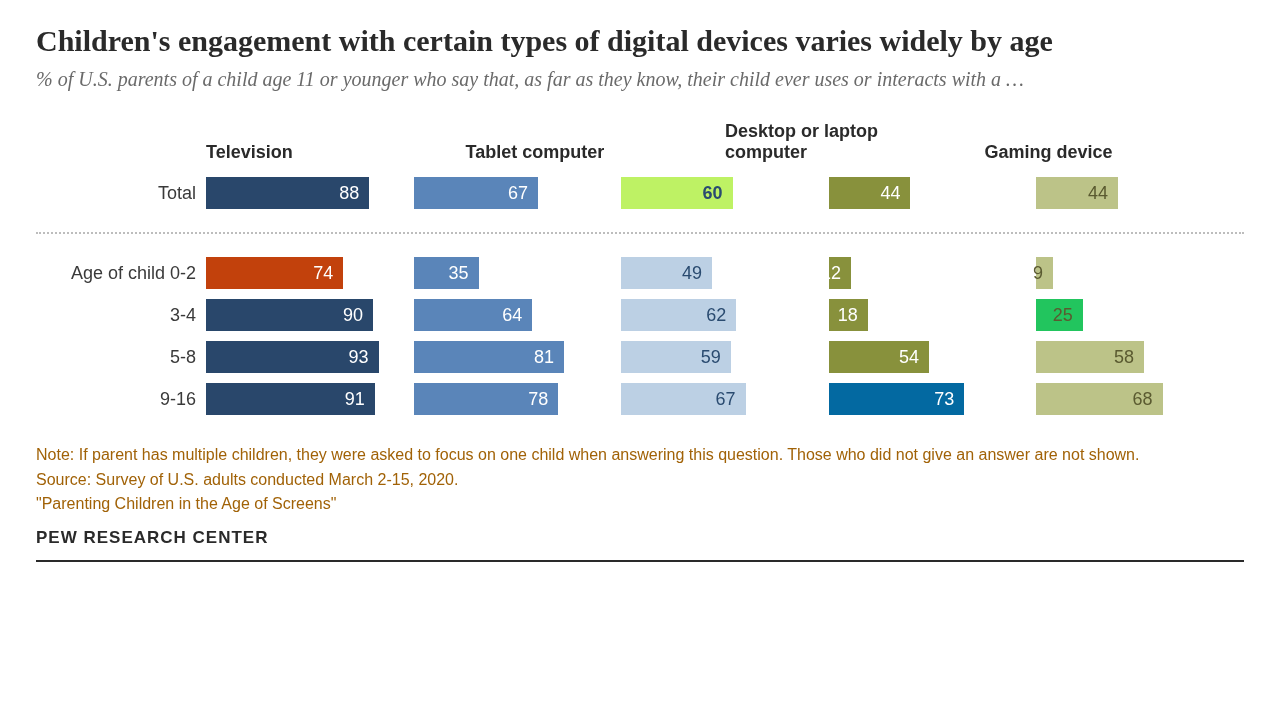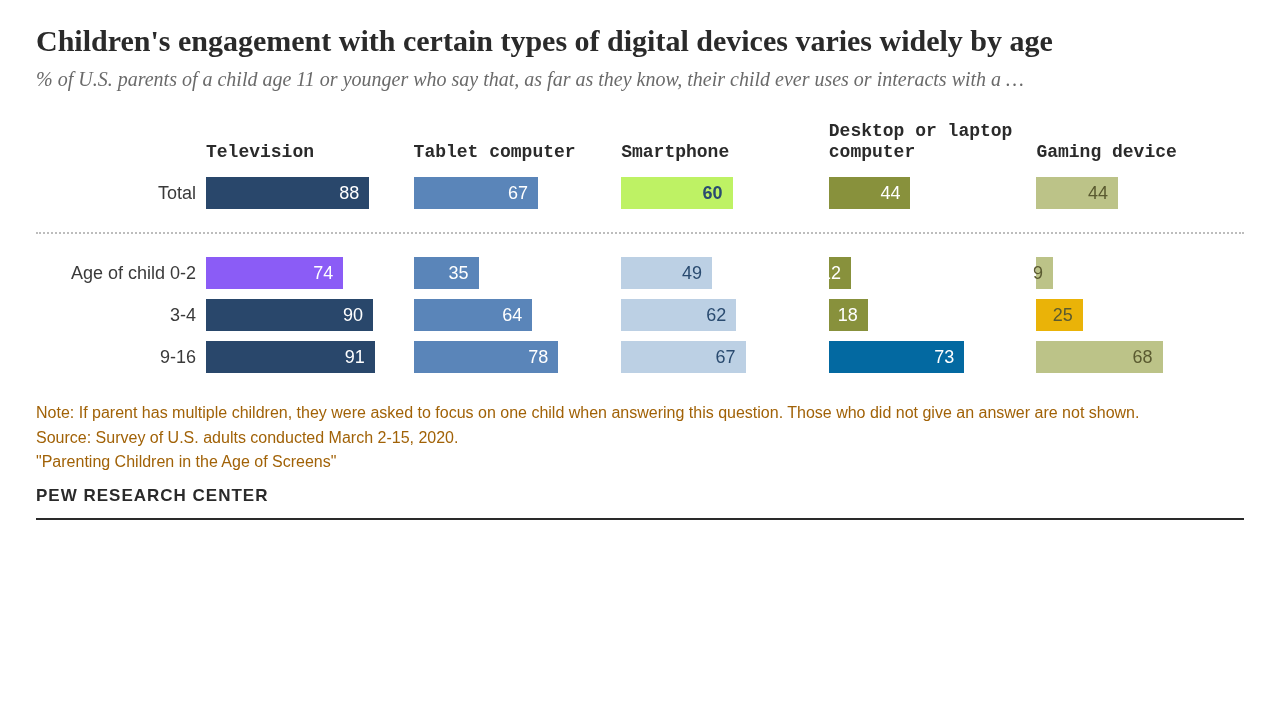--- a/index.html
+++ b/index.html
@@ -38,21 +38,21 @@
     padding-right: 10px;
     font-family: Arial, Helvetica, sans-serif;
     font-size: 18px;
     color: #3a3a3a;
   }
   .col {
     flex: 1;
     padding-right: 22px;
   }
   .col-header {
-    font-family: Liberation Mono, monospace;
+    font-family: Liberation Sans, sans-serif;
     font-weight: bold;
     font-size: 18px;
     color: #2a2a2a;
     line-height: 1.15;
   }
   .data-row {
     display: flex;
     align-items: center;
     height: 42px;
   }
@@ -112,23 +112,20 @@
 
   <div class="headers">
     <div class="row-label-col"></div>
     <div class="col">
         <div class="col-header">Television</div>
       </div>
     <div class="col">
         <div class="col-header">Tablet computer</div>
       </div>
     <div class="col">
-        <div class="col-header">Smartphone</div>
-      </div>
-    <div class="col">
         <div class="col-header">Desktop or laptop computer</div>
       </div>
     <div class="col">
         <div class="col-header">Gaming device</div>
       </div>
   </div>
 
   <div id="rows-total">
       <div class="data-row">
         <div class="row-label-col">Total</div>
@@ -158,21 +155,21 @@
           </div>
         </div>
       </div>
     </div>
   <div class="divider"></div>
   <div id="rows-age">
       <div class="data-row">
         <div class="row-label-col">Age of child 0-2</div>
         <div class="col">
           <div class="bar-wrap">
-            <div class="bar light-text" style="background: #8b5cf6; width: 74%;">74</div>
+            <div class="bar light-text" style="background: #c2410c; width: 74%;">74</div>
           </div>
         </div>
         <div class="col">
           <div class="bar-wrap">
             <div class="bar light-text" style="background: rgb(90, 133, 185); width: 35%;">35</div>
           </div>
         </div>
         <div class="col">
           <div class="bar-wrap">
             <div class="bar dark-blue-text" style="background: rgb(188, 208, 228); width: 49%;">49</div>
@@ -206,21 +203,49 @@
             <div class="bar dark-blue-text" style="background: rgb(188, 208, 228); width: 62%;">62</div>
           </div>
         </div>
         <div class="col">
           <div class="bar-wrap">
             <div class="bar light-text" style="background: rgb(136, 145, 60); width: 21%;">18</div>
           </div>
         </div>
         <div class="col">
           <div class="bar-wrap">
-            <div class="bar dark-text" style="background: #eab308; width: 25%;">25</div>
+            <div class="bar dark-text" style="background: #22c55e; width: 25%;">25</div>
+          </div>
+        </div>
+      </div>
+      <div class="data-row">
+        <div class="row-label-col">5-8</div>
+        <div class="col">
+          <div class="bar-wrap">
+            <div class="bar light-text" style="background: rgb(41, 71, 107); width: 93%;">93</div>
+          </div>
+        </div>
+        <div class="col">
+          <div class="bar-wrap">
+            <div class="bar light-text" style="background: rgb(90, 133, 185); width: 81%;">81</div>
+          </div>
+        </div>
+        <div class="col">
+          <div class="bar-wrap">
+            <div class="bar dark-blue-text" style="background: rgb(188, 208, 228); width: 59%;">59</div>
+          </div>
+        </div>
+        <div class="col">
+          <div class="bar-wrap">
+            <div class="bar light-text" style="background: rgb(136, 145, 60); width: 54%;">54</div>
+          </div>
+        </div>
+        <div class="col">
+          <div class="bar-wrap">
+            <div class="bar dark-text" style="background: rgb(188, 195, 136); width: 58%;">58</div>
           </div>
         </div>
       </div>
       <div class="data-row">
         <div class="row-label-col">9-16</div>
         <div class="col">
           <div class="bar-wrap">
             <div class="bar light-text" style="background: rgb(41, 71, 107); width: 91%;">91</div>
           </div>
         </div>

